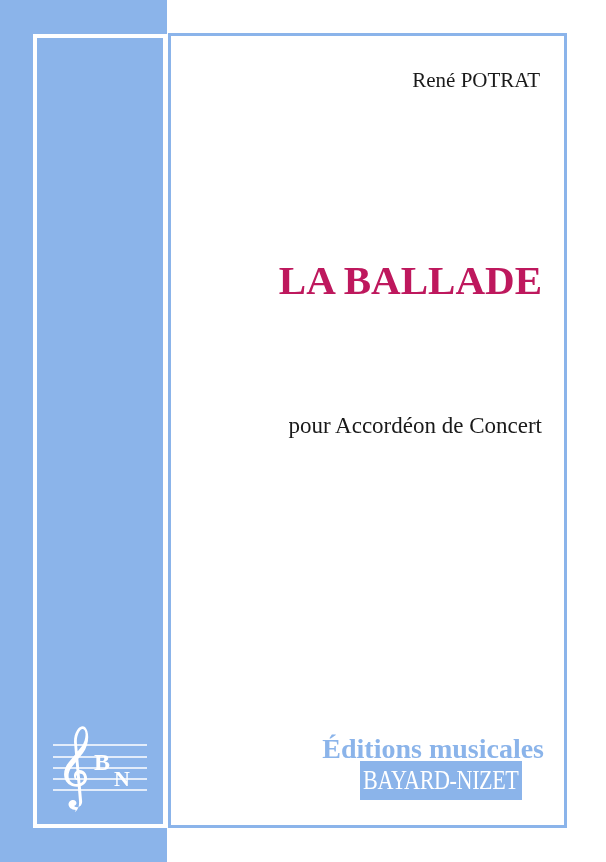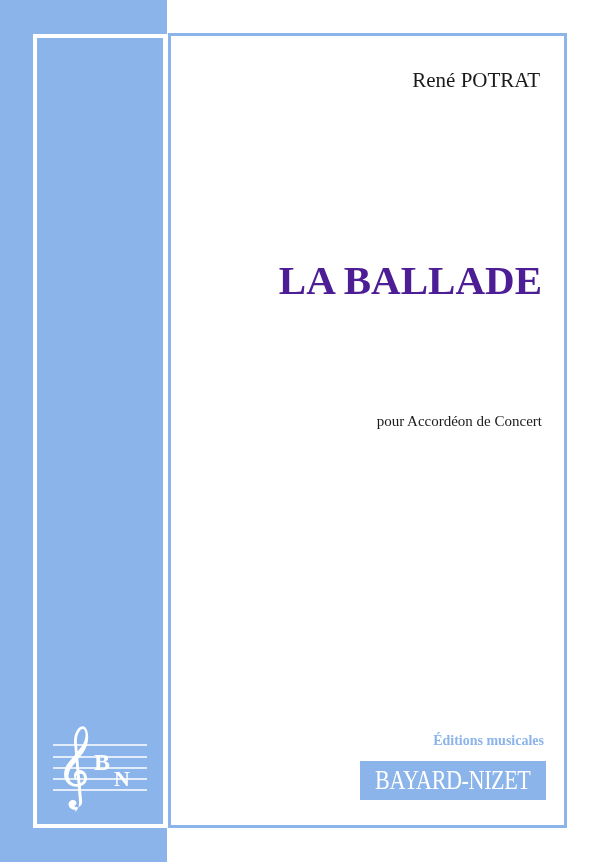--- a/index.html
+++ b/index.html
@@ -20,33 +20,33 @@
       position: absolute; left: 168px; top: 33px; width: 393px; height: 789px;
       border: 3px solid #8bb4ea;
       box-sizing: content-box;
     }
     .author {
       position: absolute; right: 66px; top: 68px;
       font-size: 21px; color: #1a1a1a; white-space: nowrap;
     }
     .title {
       position: absolute; right: 64px; top: 254px;
-      text-align: right; font-weight: bold; color: #4c1d95;
+      text-align: right; font-weight: bold; color: #be185d;
       font-size: 41px; line-height: 52px; white-space: nowrap;
     }
     .subtitle {
       position: absolute; right: 64px; top: 413px;
-      font-size: 15px; color: #1a1a1a; white-space: nowrap;
+      font-size: 23px; color: #1a1a1a; white-space: nowrap;
     }
     .publisher-small {
       position: absolute; right: 62px; top: 733px;
-      font-size: 14px; font-weight: bold; color: #8bb4ea; white-space: nowrap;
+      font-size: 28px; font-weight: bold; color: #8bb4ea; white-space: nowrap;
     }
     .publisher-box {
-      position: absolute; left: 360px; top: 761px; width: 186px; height: 39px;
+      position: absolute; left: 360px; top: 761px; width: 162px; height: 39px;
       background: #8bb4ea; color: #ffffff;
       display: flex; align-items: center; justify-content: center;
       font-size: 27px; letter-spacing: -0.5px; white-space: nowrap;
       transform-origin: center;
     }
     .publisher-box span { display: inline-block; transform: scaleX(0.82); }
     .logo {
       position: absolute; left: 52px; top: 724px; width: 100px; height: 88px;
     }
   </style>

